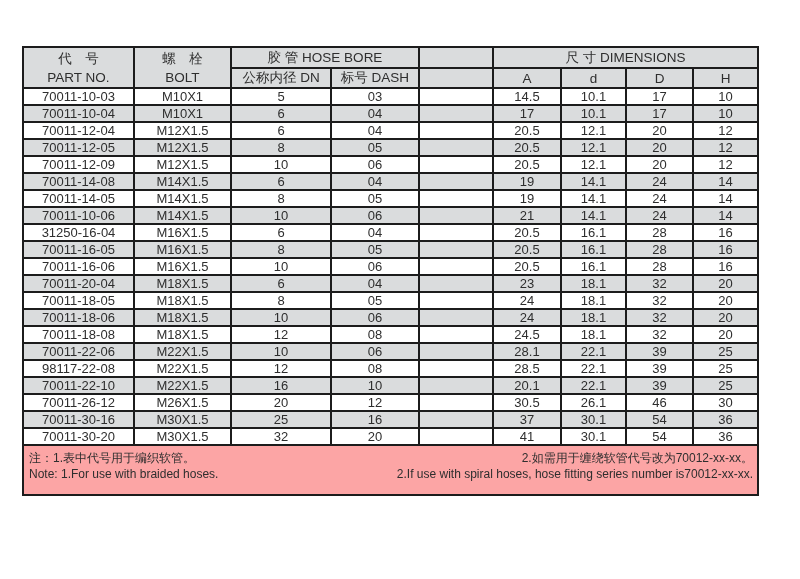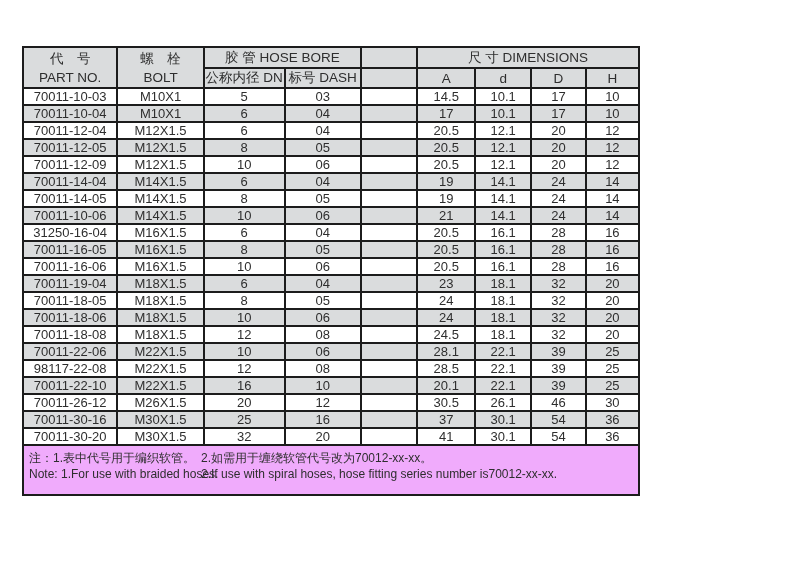--- a/index.html
+++ b/index.html
@@ -3,21 +3,21 @@
 <meta charset="utf-8">
 <style>
   html, body {
     margin: 0;
     padding: 0;
     background: #ffffff;
     font-family: "Liberation Sans", sans-serif;
   }
   .page {
     position: relative;
-    width: 640px;
+    width: 800px;
     height: 579px;
     background: #ffffff;
     overflow: hidden;
   }
   table.parts {
     position: absolute;
     left: 22px;
     top: 46px;
     border-collapse: collapse;
     table-layout: fixed;
@@ -48,33 +48,33 @@
     font-size: 13px;
     line-height: 15px;
     background: #ffffff;
   }
   .parts tbody tr.alt td {
     background: #dadcdd;
   }
   .parts tfoot td.note-cell {
     text-align: left;
     vertical-align: top;
-    background: #f0abfc;
+    background: #fca5a5;
     height: 42px;
     padding: 4px 4px 2px 5px;
   }
   .note-line {
     display: flex;
     font-size: 12px;
     line-height: 16px;
     color: #2e2e2e;
     white-space: nowrap;
   }
   .note-seg1 { width: 172px; flex: 0 0 auto; }
-  .note-seg2 { flex: 1 1 auto; }
+  .note-seg2 { flex: 1 1 auto; text-align: right; }
 </style>
 </head>
 <body>
 
 <div class="page">
   <table class="parts">
     <colgroup>
       <col style="width:111px">
       <col style="width:97px">
       <col style="width:100px">
@@ -159,21 +159,21 @@
           <td>M12X1.5</td>
           <td>10</td>
           <td>06</td>
           <td></td>
           <td>20.5</td>
           <td>12.1</td>
           <td>20</td>
           <td>12</td>
         </tr>
         <tr class="alt">
-          <td>70011-14-04</td>
+          <td>70011-14-08</td>
           <td>M14X1.5</td>
           <td>6</td>
           <td>04</td>
           <td></td>
           <td>19</td>
           <td>14.1</td>
           <td>24</td>
           <td>14</td>
         </tr>
         <tr>
@@ -225,21 +225,21 @@
           <td>M16X1.5</td>
           <td>10</td>
           <td>06</td>
           <td></td>
           <td>20.5</td>
           <td>16.1</td>
           <td>28</td>
           <td>16</td>
         </tr>
         <tr class="alt">
-          <td>70011-19-04</td>
+          <td>70011-20-04</td>
           <td>M18X1.5</td>
           <td>6</td>
           <td>04</td>
           <td></td>
           <td>23</td>
           <td>18.1</td>
           <td>32</td>
           <td>20</td>
         </tr>
         <tr>

